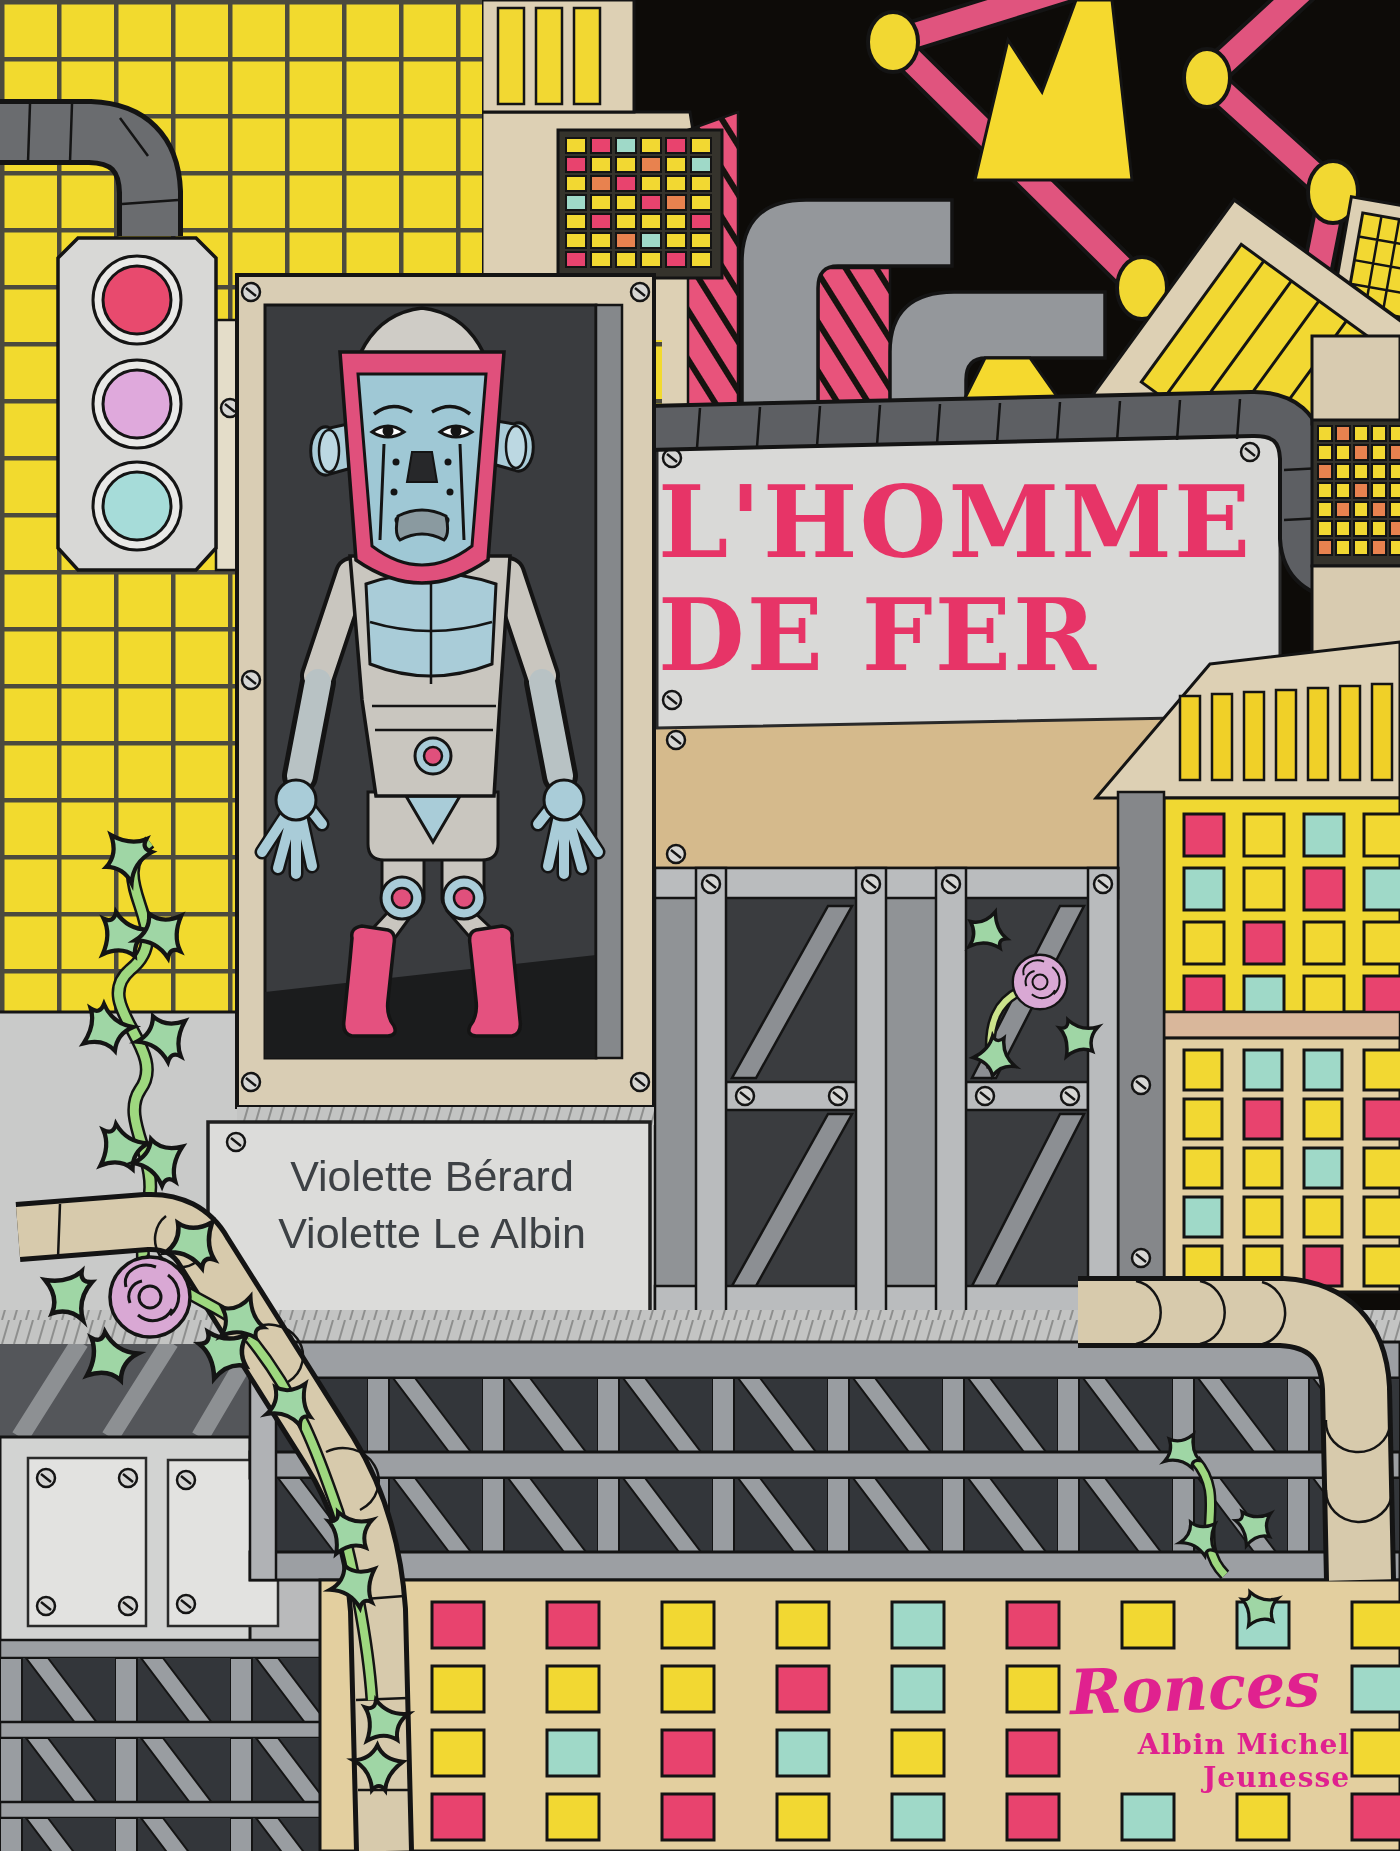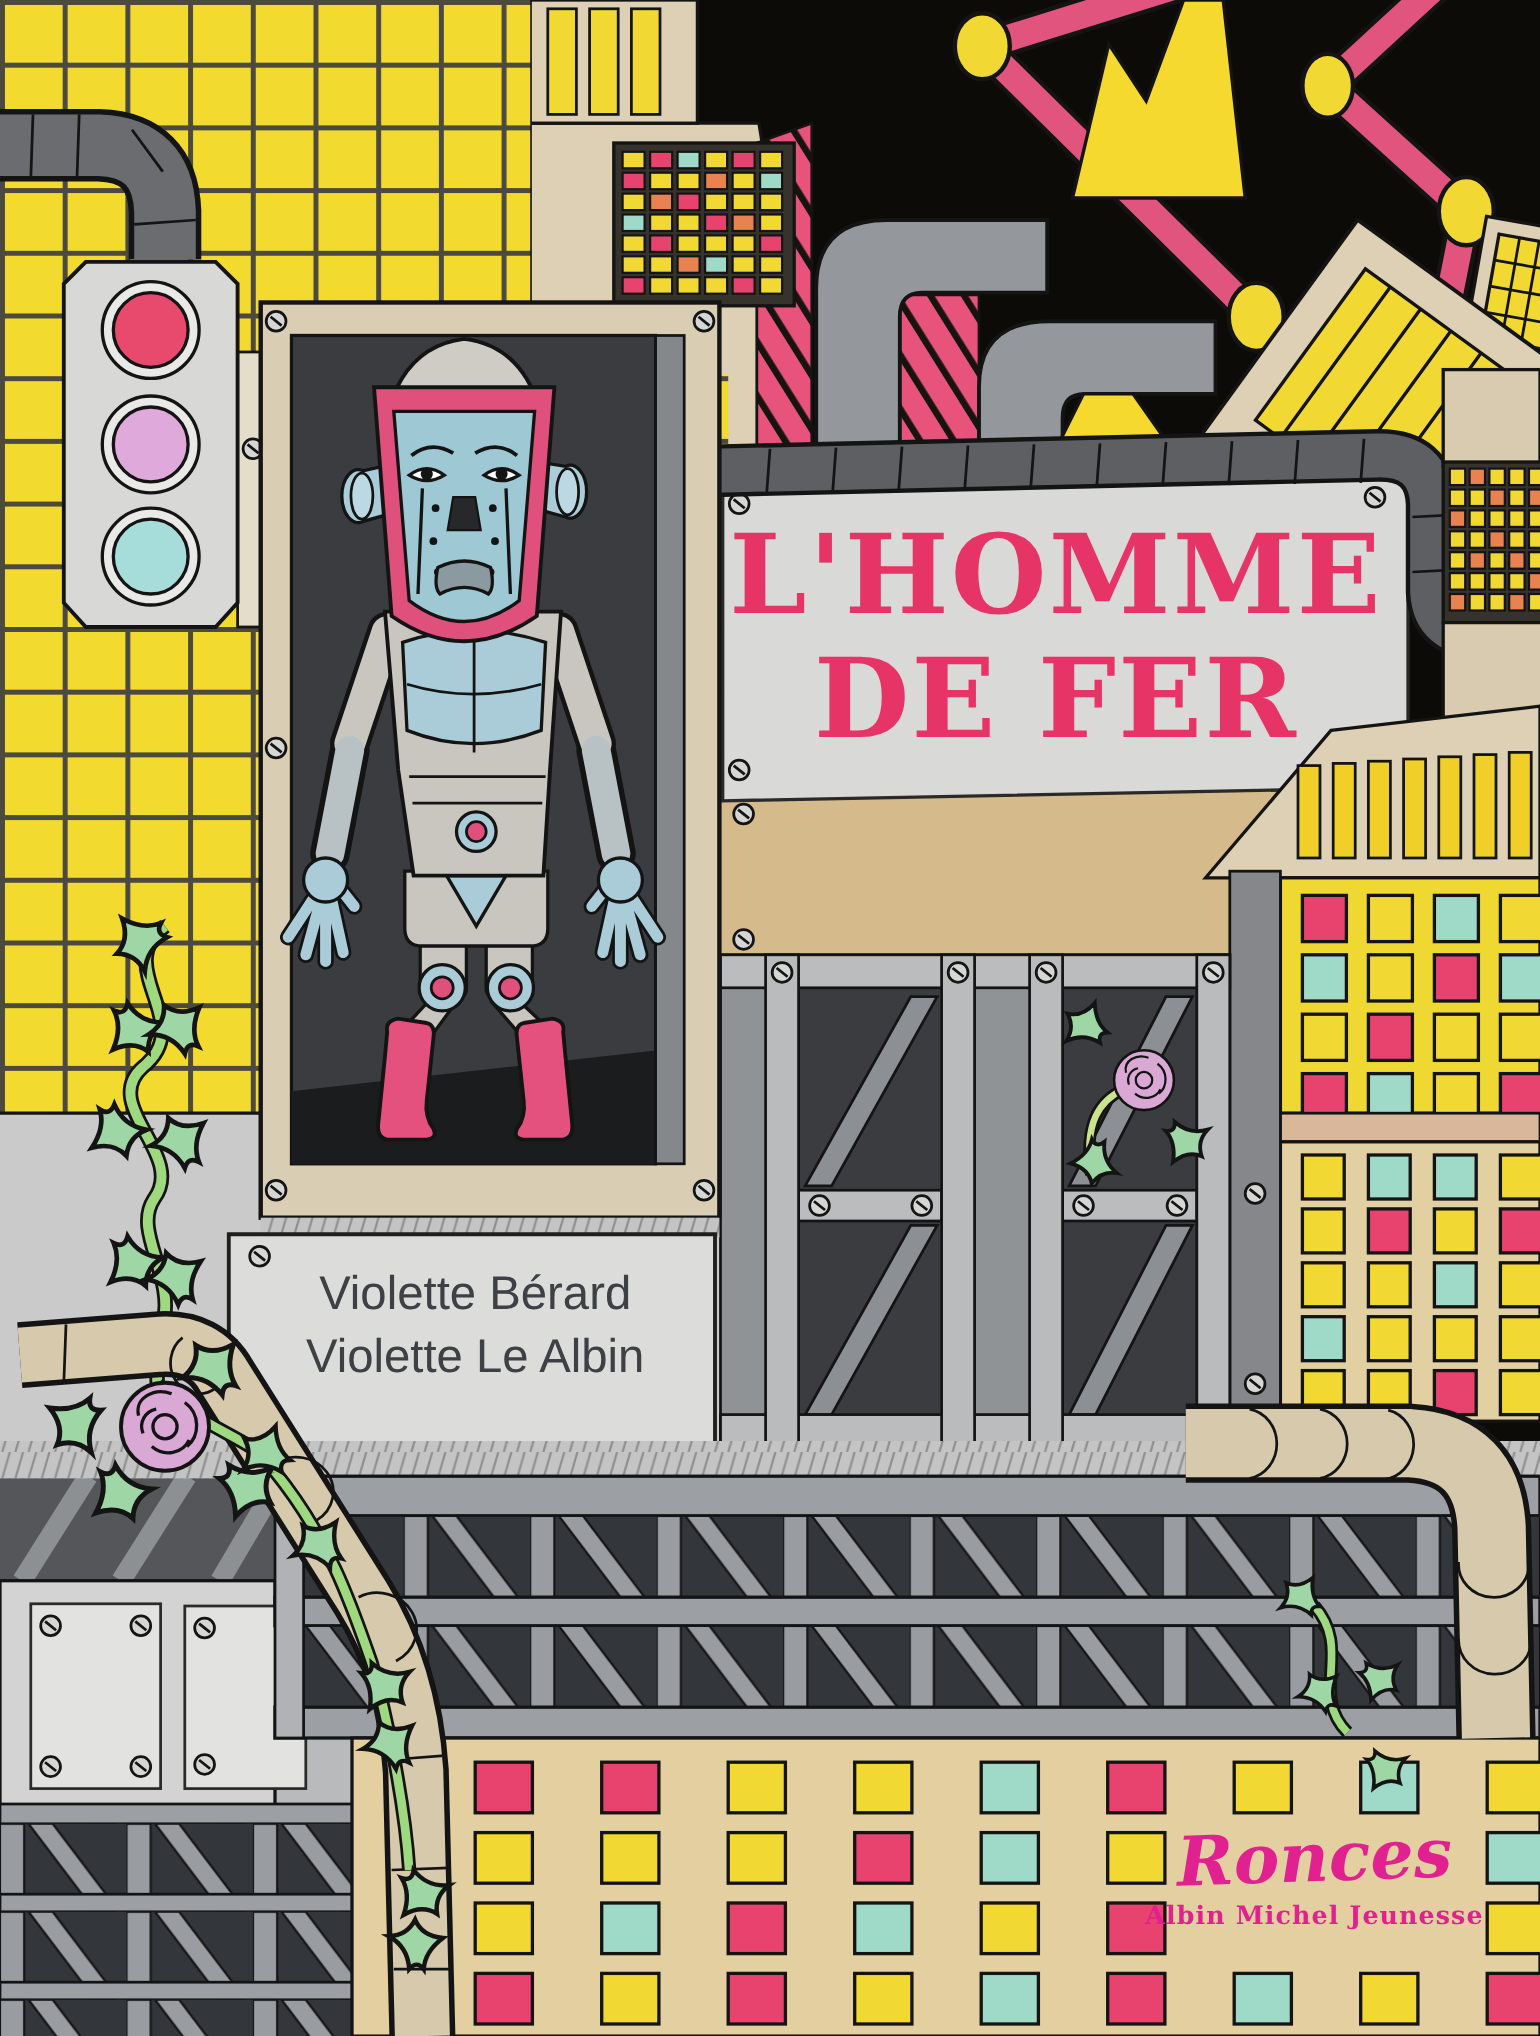--- a/index.html
+++ b/index.html
@@ -1,29 +1,29 @@
 <!DOCTYPE html>
 <html><head>
 <meta charset="utf-8">
 <style>
   html,body{margin:0;padding:0;background:#222;}
   .cover{position:relative;width:1400px;height:1851px;overflow:hidden;background:#0d0b08;
          font-family:"Liberation Sans",sans-serif;}
   .cover svg.scene{position:absolute;left:0;top:0;}
   .txt{position:absolute;pointer-events:none;}
-  .title{left:658px;top:466px;width:604px;text-align:center;color:#e73467;
+  .title{left:658px;top:466px;width:604px;text-align:left;color:#e73467;
          font-family:"DejaVu Serif",serif;font-weight:bold;font-size:100px;
          line-height:113px;letter-spacing:2px;white-space:nowrap;}
   .authors{left:236px;top:1148px;width:392px;text-align:center;color:#3d4145;
            font-size:43px;line-height:57px;font-family:"Liberation Sans",sans-serif;}
   .logo{left:1040px;top:1652px;width:310px;text-align:center;color:#e0218f;
         font-family:"DejaVu Serif",serif;font-style:italic;font-weight:bold;
         font-size:62px;transform:rotate(-2deg);}
-  .imprint{left:1040px;top:1728px;width:310px;text-align:center;color:#e0218f;
-           font-family:"DejaVu Serif",serif;font-weight:bold;font-size:23px;letter-spacing:1px;}
+  .imprint{left:1040px;top:1728px;width:310px;text-align:right;color:#e0218f;
+           font-family:"DejaVu Serif",serif;font-weight:bold;font-size:28px;letter-spacing:1px;}
 </style>
 </head>
 <body>
 
 <div class="cover">
 <svg class="scene" width="1400" height="1851" viewBox="0 0 1400 1851">
   <defs>
     <pattern id="tiles" width="57" height="57" patternUnits="userSpaceOnUse">
       <rect width="57" height="57" fill="#f2da2e"></rect>
       <path d="M0,2 H57 M2,0 V57" stroke="#4c4a3e" stroke-width="5" fill="none"></path>

